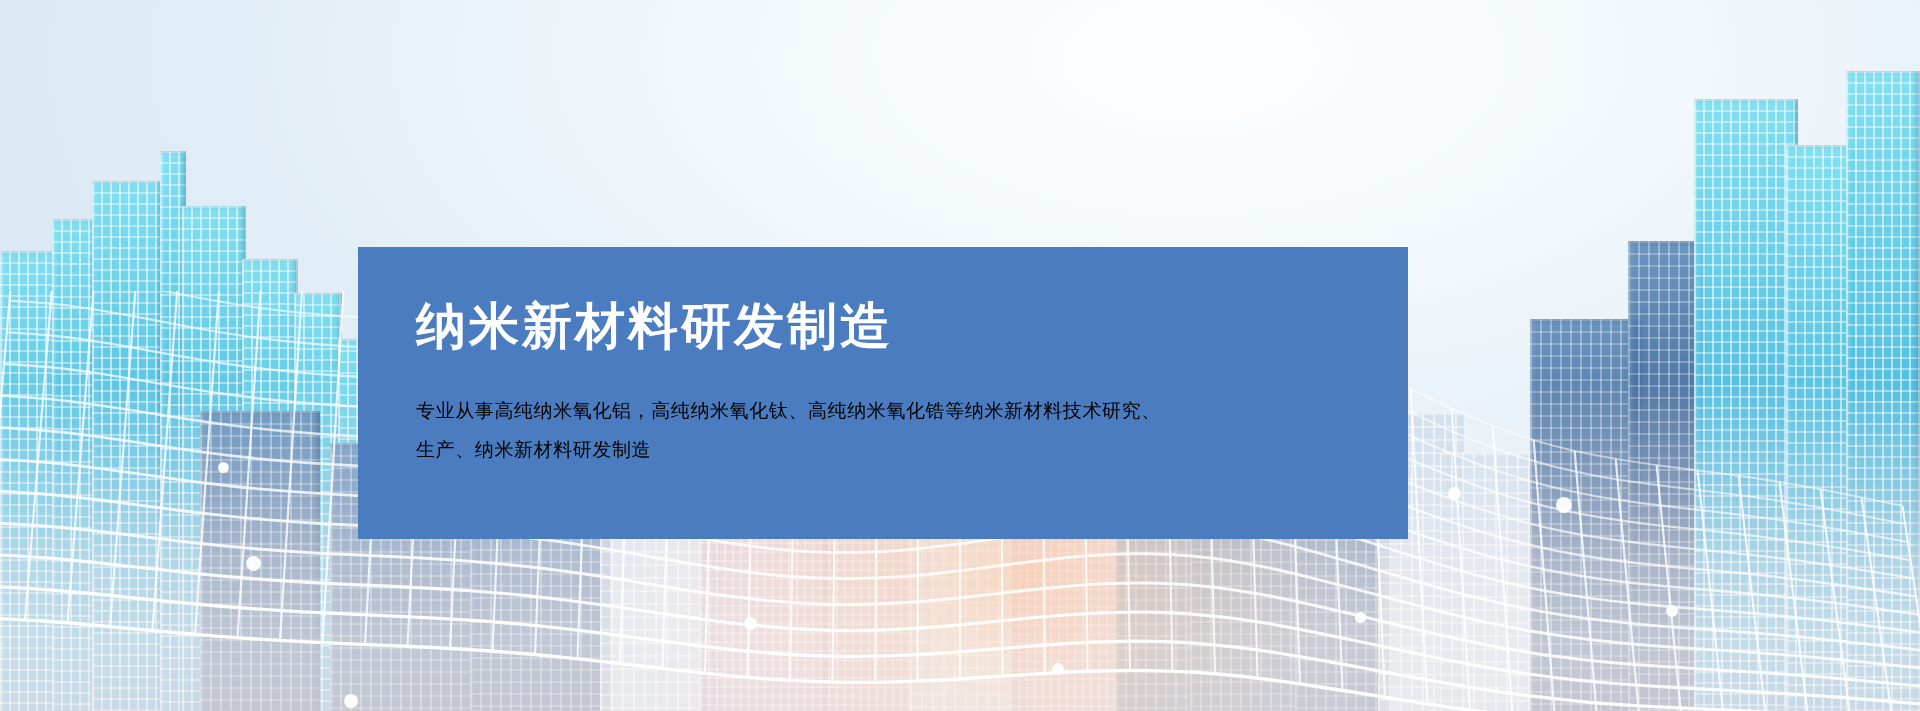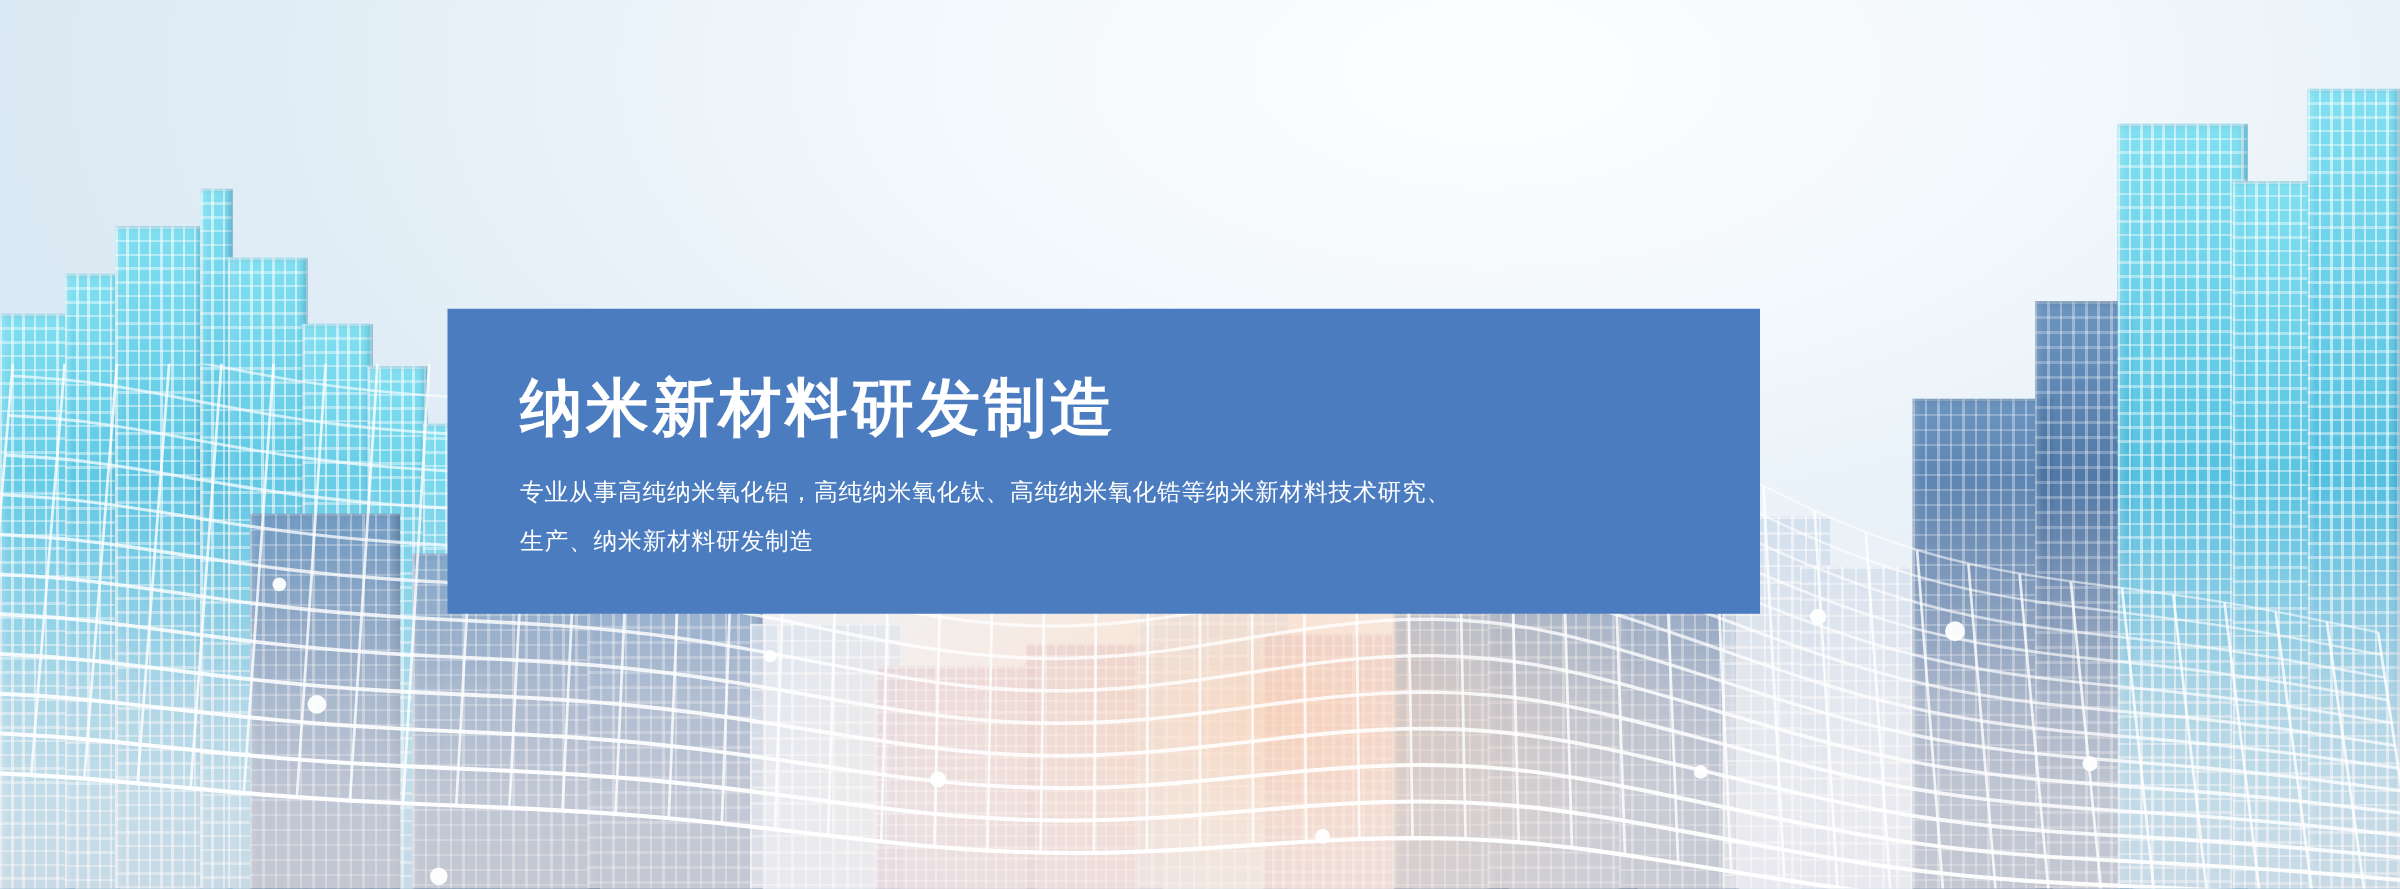--- a/index.html
+++ b/index.html
@@ -105,35 +105,35 @@
   
   .mesh { position: absolute; left: 0; bottom: 0; width: 1920px; height: 420px; }
   .mesh svg { display: block; width: 100%; height: 100%; }
 
   
   #panel {
     position: absolute;
     left: 358px;
     top: 247px;
     width: 1050px;
-    height: 244px;
+    height: 292px;
     background: #4b7cc0;
     padding: 52px 56px 0 58px;
   }
   #panel-title {
     color: #ffffff;
     font-size: 50px;
     font-weight: bold;
     letter-spacing: 3px;
     line-height: 1.1;
     white-space: nowrap;
   }
   #panel-sub {
-    margin-top: 22px;
-    color: #ffffff;
+    margin-top: 38px;
+    color: #000000;
     font-size: 19px;
     line-height: 2.05;
     letter-spacing: 0.6px;
   }
   #panel-sub .ln { display: block; white-space: nowrap; }
 
   
   .node {
     position: absolute;
     border-radius: 50%;

